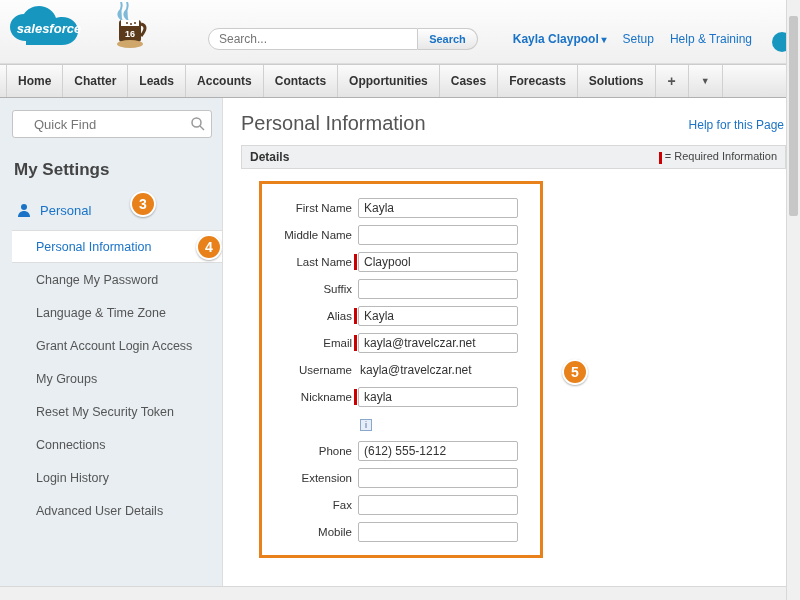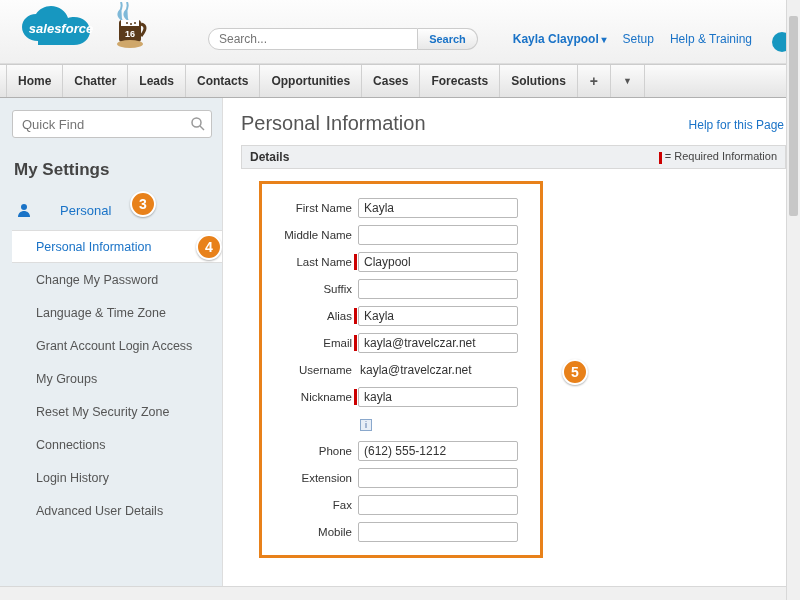--- a/index.html
+++ b/index.html
@@ -1,20 +1,20 @@
 <!DOCTYPE html>
 <html><head>
 <meta charset="utf-8">
 <style>
 * { box-sizing: border-box; margin: 0; padding: 0; }
 body { font-family: Arial, Helvetica, sans-serif; font-size: 12px; color: #333; background: #fff; width: 800px; height: 600px; overflow: hidden; position: relative; }
 
 
 .top { height: 64px; background: linear-gradient(#fdfdfd, #f0f0f0); border-bottom: 1px solid #ddd; position: relative; }
-.logo { position: absolute; left: 18px; top: 5px; }
+.logo { position: absolute; left: 6px; top: 5px; }
 .cloud { display: inline-block; position: relative; width: 86px; height: 48px; }
 .cloud svg { width: 86px; height: 48px; }
 .cloud-text { position: absolute; left: 0; right: 0; top: 16px; text-align: center; color: #fff; font-size: 13px; font-style: italic; font-weight: bold; }
 .mug { position: absolute; left: 115px; top: 2px; }
 .mug svg { width: 36px; height: 48px; }
 .search-wrap { position: absolute; left: 208px; top: 28px; display: flex; }
 .search-input { width: 210px; height: 22px; border: 1px solid #ccc; border-radius: 11px 0 0 11px; padding: 0 10px; font-size: 12px; color: #999; outline: none; }
 .search-btn { height: 22px; width: 60px; border: 1px solid #ccc; border-left: none; border-radius: 0 11px 11px 0; background: linear-gradient(#fefefe,#e8e8e8); color: #1a73c7; font-weight: bold; font-size: 11px; cursor: pointer; }
 .top-links { position: absolute; right: 8px; top: 32px; display: flex; gap: 16px; font-size: 12px; align-items: flex-start; }
 .top-links a { color: #1a73c7; text-decoration: none; }
@@ -26,24 +26,24 @@
 .nav { height: 34px; background: linear-gradient(#fbfbfb, #e4e4e4); border-top: 1px solid #ccc; border-bottom: 1px solid #b0b0b0; display: flex; align-items: stretch; padding-left: 6px; }
 .nav a { display: flex; align-items: center; padding: 1px 11px; color: #333; font-weight: bold; font-size: 12px; text-decoration: none; border-right: 1px solid #d0d0d0; }
 .nav a:first-child { border-left: 1px solid #d0d0d0; }
 .nav .plus { font-size: 14px; padding: 0 12px; color: #555; }
 .nav .tri { font-size: 9px; padding: 0 12px; color: #555; }
 
 
 .main { display: flex; height: calc(600px - 98px); background: #e8eef2; }
 .sidebar { width: 222px; padding: 12px 0 0 12px; }
 .quickfind { position: relative; width: 200px; }
-.quickfind input { width: 100%; height: 28px; border: 1px solid #c4c4c4; border-radius: 3px; padding: 0 28px 0 9px; font-size: 13px; color: #888; background: #fff; }
+.quickfind input { width: 100%; height: 28px; border: 1px solid #c4c4c4; border-radius: 3px; padding: 0 28px 0 21px; font-size: 13px; color: #888; background: #fff; }
 .quickfind .mag { position: absolute; right: 6px; top: 6px; width: 16px; height: 16px; color: #999; }
 .settings-title { margin: 22px 0 14px 2px; font-size: 17px; font-weight: bold; color: #444; }
-.nav-item { display: flex; align-items: center; height: 32px; padding-left: 4px; color: #1a73c7; font-size: 13px; cursor: pointer; position: relative; gap: 20px; }
+.nav-item { display: flex; align-items: center; height: 32px; padding-left: 4px; color: #1a73c7; font-size: 13px; cursor: pointer; position: relative; }
 .nav-item.expanded { font-weight: normal; }
 .person-icon { width: 16px; height: 16px; margin-right: 8px; }
 .sub { list-style: none; margin-top: 4px; }
 .sub li { height: 33px; display: flex; align-items: center; padding-left: 24px; font-size: 12.5px; color: #555; cursor: pointer; position: relative; }
 .sub li.active { background: #fff; color: #1a73c7; border-top: 1px solid #ddd; border-bottom: 1px solid #ddd; }
 
 .badge { position: absolute; display: flex; align-items: center; justify-content: center; width: 26px; height: 26px; border-radius: 50%; background: #e8811a; color: #fff; font-weight: bold; font-size: 14px; border: 2px solid #fff; box-shadow: 0 1px 2px rgba(0,0,0,0.3); }
 .badge.b3 { left: 118px; top: -3px; }
 .badge.b4 { left: 184px; top: 3px; }
 
@@ -104,20 +104,21 @@
     <a href="#">Setup</a>
     <a href="#">Help &amp; Training</a>
     <div class="avatar-circle"></div>
   </div>
 </div>
 
 <div class="nav">
   <a href="#">Home</a>
   <a href="#">Chatter</a>
   <a href="#">Leads</a>
+  <a href="#">Accounts</a>
   <a href="#">Contacts</a>
   <a href="#">Opportunities</a>
   <a href="#">Cases</a>
   <a href="#">Forecasts</a>
   <a href="#">Solutions</a>
   <a href="#" class="plus">+</a>
   <a href="#" class="tri">▼</a>
 </div>
 
 <div class="main">
@@ -149,21 +150,21 @@
       <li>
           <span>Language &amp; Time Zone</span>
         </li>
       <li>
           <span>Grant Account Login Access</span>
         </li>
       <li>
           <span>My Groups</span>
         </li>
       <li>
-          <span>Reset My Security Zone</span>
+          <span>Reset My Security Token</span>
         </li>
       <li>
           <span>Connections</span>
         </li>
       <li>
           <span>Login History</span>
         </li>
       <li>
           <span>Advanced User Details</span>
         </li>

